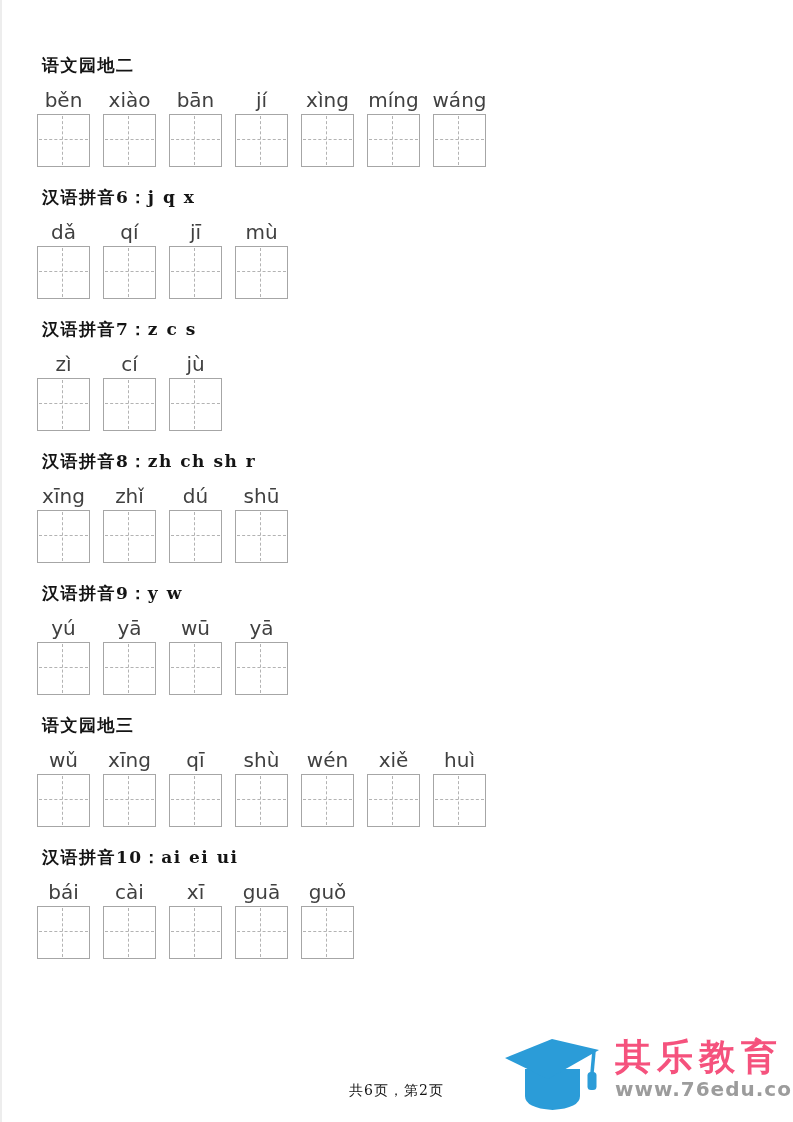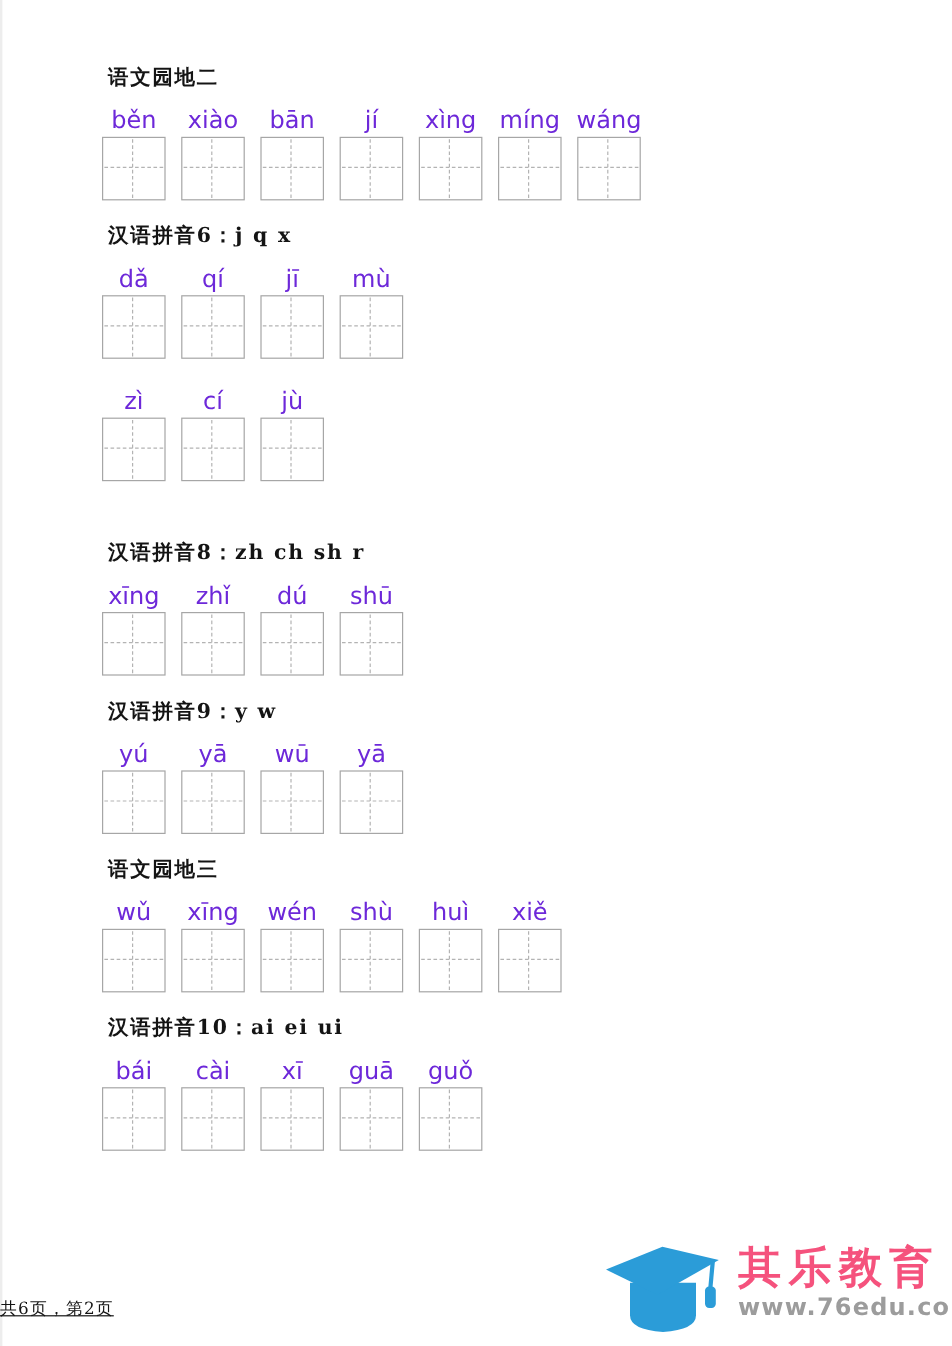--- a/index.html
+++ b/index.html
@@ -8,54 +8,53 @@
     width:793px;height:1122px;
     background:#ffffff;
     overflow:hidden;
     font-family:"DejaVu Serif","Liberation Serif",serif;
   }
   .page::before{ 
     content:"";position:absolute;left:0;top:0;bottom:0;width:2px;
     background:#ededed;
   }
   .content{position:absolute;left:37px;top:55px;}
-  .section{height:132px;margin-left:48px;}
+  .section{height:132px;}
   .sec-title{
     margin:0 0 0 5px;
     height:30px;line-height:20px;
     font-size:17px;font-weight:600;color:#141414;
     letter-spacing:1.5px;
     font-family:"DejaVu Serif","Liberation Serif",serif;
   }
   .cells{display:flex;gap:13px;}
   .cell{width:53px;flex:0 0 53px;}
   .pinyin{
     display:flex;align-items:flex-end;justify-content:center;
     height:27px;padding-bottom:2px;
-    font-size:20px;color:#6d28d9;white-space:nowrap;
+    font-size:20px;color:#404040;white-space:nowrap;
     font-family:"DejaVu Sans","Liberation Sans",sans-serif;
   }
   .box{
     box-sizing:border-box;width:53px;height:53px;
     border:1px solid #a6a6a6;position:relative;background:#fff;
   }
   .box::before{
     content:"";position:absolute;left:1px;right:1px;top:24px;
     border-top:1px dashed #b3b3b3;
   }
   .box::after{
     content:"";position:absolute;top:1px;bottom:1px;left:24px;
     border-left:1px dashed #b3b3b3;
   }
   .footer{
     position:absolute;left:0;right:0;top:1082px;
-    text-align:left;font-size:14px;color:#141414;
+    text-align:center;font-size:14px;color:#141414;
     letter-spacing:1px;
     font-family:"DejaVu Serif","Liberation Serif",serif;
-    text-decoration:underline;
   }
   .logo{
     position:absolute;left:500px;top:1036px;
     display:flex;align-items:flex-start;
   }
   .cap-icon{width:106px;height:80px;flex:0 0 106px;}
   .logo-text{margin-left:9px;}
   .brand{
     font-family:"DejaVu Sans","Liberation Sans",sans-serif;
     font-weight:bold;font-size:36px;line-height:42px;
@@ -134,20 +133,21 @@
   </div>
 
   <div class="cell">
     <span class="pinyin">mù</span>
     <div class="box"></div>
   </div>
 </div>
   </section>
 
   <section class="section">
+    <h2 class="sec-title">汉语拼音7：z c s</h2>
     <div class="cells">
   <div class="cell">
     <span class="pinyin">zì</span>
     <div class="box"></div>
   </div>
 
   <div class="cell">
     <span class="pinyin">cí</span>
     <div class="box"></div>
   </div>
@@ -216,39 +216,43 @@
   <div class="cell">
     <span class="pinyin">wǔ</span>
     <div class="box"></div>
   </div>
 
   <div class="cell">
     <span class="pinyin">xīng</span>
     <div class="box"></div>
   </div>
 
-
+  <div class="cell">
+    <span class="pinyin">qī</span>
+    <div class="box"></div>
+  </div>
+
+
+  <div class="cell">
+    <span class="pinyin">shù</span>
+    <div class="box"></div>
+  </div>
 
   <div class="cell">
     <span class="pinyin">wén</span>
     <div class="box"></div>
   </div>
 
   <div class="cell">
-    <span class="pinyin">shù</span>
+    <span class="pinyin">xiě</span>
     <div class="box"></div>
   </div>
 
   <div class="cell">
     <span class="pinyin">huì</span>
-    <div class="box"></div>
-  </div>
-
-  <div class="cell">
-    <span class="pinyin">xiě</span>
     <div class="box"></div>
   </div>
 </div>
   </section>
 
   <section class="section">
     <h2 class="sec-title">汉语拼音10：ai ei ui</h2>
     <div class="cells">
   <div class="cell">
     <span class="pinyin">bái</span>

